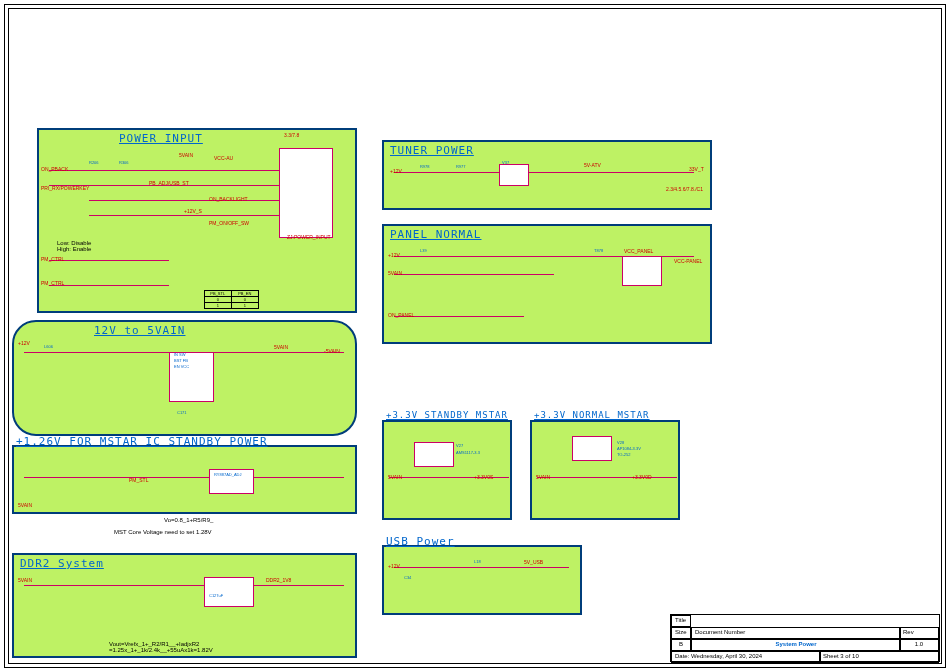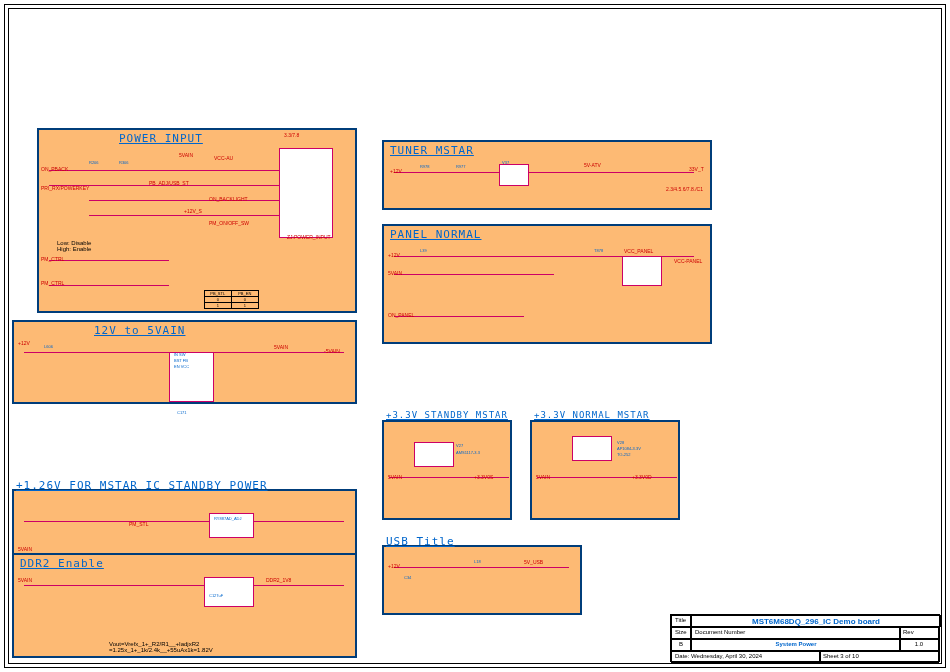--- a/index.html
+++ b/index.html
@@ -1,20 +1,20 @@
 <!DOCTYPE html>
 <html><head>
 <meta charset="utf-8">
 <style>
   * { box-sizing: border-box; margin: 0; padding: 0; }
   body { width: 950px; height: 672px; background: #fff; font-family: Arial, sans-serif; position: relative; overflow: hidden; }
   .sheet-border { position: absolute; border: 1px solid #000; }
   .outer-border { top: 4px; left: 4px; right: 4px; bottom: 4px; }
   .inner-border { top: 8px; left: 8px; right: 8px; bottom: 8px; }
-  .block { position: absolute; border: 2px solid #003d7a; background: #fdba74; }
+  .block { position: absolute; border: 2px solid #003d7a; background: #bef264; }
   .block-title { position: absolute; font-size: 11px; color: #0066cc; font-family: monospace; text-decoration: underline; letter-spacing: 1px; }
   .net-label { position: absolute; font-size: 5px; color: #cc0000; }
   .comp-label { position: absolute; font-size: 4px; color: #0066cc; }
   .text-note { position: absolute; font-size: 6px; color: #000; }
   .wire { position: absolute; background: #cc0066; }
   .wire-h { height: 1px; }
   .ic-box { position: absolute; border: 1px solid #cc0066; background: #fff; }
   .title-block { position: absolute; border: 1px solid #000; font-size: 6px; }
   .title-cell { border: 1px solid #000; padding: 1px 3px; position: absolute; }
 </style>
@@ -60,21 +60,21 @@
     </div>
     <div style="display:flex;">
       <div style="width:50%; border-right:1px solid #000; text-align:center;">1</div>
       <div style="width:50%; text-align:center;">1</div>
     </div>
   </div>
 </div>
 <div class="net-label" style="top:132px; left:284px;">3.3/7.8</div>
 
 <div class="block" style="top:140px; left:382px; width:330px; height:70px;">
-  <div class="block-title" style="top:2px; left:6px;">TUNER MSTAR</div>
+  <div class="block-title" style="top:2px; left:6px;">TUNER POWER</div>
   <div class="wire wire-h" style="top:30px; left:10px; width:300px;"></div>
   <div class="ic-box" style="top:22px; left:115px; width:30px; height:22px;"></div>
   <div class="net-label" style="top:26px; left:6px;">+12V</div>
   <div class="net-label" style="top:20px; left:200px;">5V-ATV</div>
   <div class="net-label" style="top:24px; left:305px;">33V_T</div>
   <div class="net-label" style="top:44px; left:282px;">2.3/4.5.6/7.8./C1</div>
   <div class="comp-label" style="top:22px; left:36px;">R978</div>
   <div class="comp-label" style="top:22px; left:72px;">R977</div>
   <div class="comp-label" style="top:18px; left:118px;">V37</div>
 </div>
@@ -87,45 +87,45 @@
   <div class="ic-box" style="top:30px; left:238px; width:40px; height:30px;"></div>
   <div class="net-label" style="top:26px; left:4px;">+12V</div>
   <div class="net-label" style="top:44px; left:4px;">5VAIN</div>
   <div class="net-label" style="top:86px; left:4px;">ON_PANEL</div>
   <div class="net-label" style="top:22px; left:240px;">VCC_PANEL</div>
   <div class="net-label" style="top:32px; left:290px;">VCC-PANEL</div>
   <div class="comp-label" style="top:22px; left:36px;">L39</div>
   <div class="comp-label" style="top:22px; left:210px;">T878</div>
 </div>
 
-<div class="block" style="top:320px; left:12px; width:345px; height:84px;">
+<div class="block" style="top:320px; left:12px; width:345px; height:116px;border-radius:24px;">
   <div class="block-title" style="top:2px; left:80px;">12V to 5VAIN</div>
   <div class="wire wire-h" style="top:30px; left:10px; width:320px;"></div>
   <div class="ic-box" style="top:30px; left:155px; width:45px; height:50px;"></div>
   <div class="net-label" style="top:18px; left:4px;">+12V</div>
   <div class="net-label" style="top:22px; left:260px;">5VAIN</div>
   <div class="net-label" style="top:26px; left:310px;">-5VAIN</div>
   <div class="comp-label" style="top:88px; left:163px;">C171</div>
   <div class="comp-label" style="top:22px; left:30px;">L606</div>
   <div class="comp-label" style="top:30px; left:160px; line-height:6px;">IN SW<br>BST FB<br>EN VCC</div>
 </div>
 
-<div class="block" style="top:445px; left:12px; width:345px; height:69px;margin-top:44px;">
+<div class="block" style="top:445px; left:12px; width:345px; height:69px;">
   <div class="block-title" style="top:-12px; left:2px;">+1.26V FOR MSTAR IC STANDBY POWER</div>
   <div class="wire wire-h" style="top:30px; left:10px; width:320px;"></div>
   <div class="ic-box" style="top:22px; left:195px; width:45px; height:25px;"></div>
   <div class="net-label" style="top:55px; left:4px;">5VAIN</div>
   <div class="net-label" style="top:30px; left:115px;">PM_STL</div>
   <div class="text-note" style="top:70px; left:150px;">Vo=0.8_1+R5/R9_</div>
   <div class="text-note" style="top:82px; left:100px;">MST Core Voltage need to set 1.28V</div>
   <div class="comp-label" style="top:25px; left:200px;">RY887AD_ADJ</div>
 </div>
 
 <div class="block" style="top:553px; left:12px; width:345px; height:105px;">
-  <div class="block-title" style="top:2px; left:6px;">DDR2 Enable</div>
+  <div class="block-title" style="top:2px; left:6px;">DDR2 System</div>
   <div class="wire wire-h" style="top:30px; left:10px; width:320px;"></div>
   <div class="ic-box" style="top:22px; left:190px; width:50px; height:30px;"></div>
   <div class="net-label" style="top:22px; left:4px;">5VAIN</div>
   <div class="net-label" style="top:22px; left:252px;">DDR2_1V8</div>
   <div class="text-note" style="top:86px; left:95px; white-space:pre;">Vout=Vrefx_1+_R2/R1__+IadjxR2
 =1.25x_1+_1k/2.4k__+55uAx1k=1.82V</div>
   <div class="comp-label" style="top:38px; left:195px;">C127uF</div>
 </div>
 
 <div class="block" style="top:420px; left:382px; width:130px; height:100px;">
@@ -143,31 +143,30 @@
   <div class="ic-box" style="top:14px; left:40px; width:40px; height:25px;"></div>
   <div class="wire wire-h" style="top:55px; left:5px; width:140px;"></div>
   <div class="net-label" style="top:52px; left:4px;">5VAIN</div>
   <div class="net-label" style="top:52px; left:100px;">+3.3V0D</div>
   <div class="comp-label" style="top:18px; left:85px;">V28</div>
   <div class="comp-label" style="top:24px; left:85px;">AP1084-3.3V</div>
   <div class="comp-label" style="top:30px; left:85px;">TO-252</div>
 </div>
 
 <div class="block" style="top:545px; left:382px; width:200px; height:70px;">
-  <div class="block-title" style="top:-12px; left:2px;">USB Title</div>
+  <div class="block-title" style="top:-12px; left:2px;">USB Power</div>
   <div class="wire wire-h" style="top:20px; left:10px; width:175px;"></div>
   <div class="net-label" style="top:16px; left:4px;">+12V</div>
   <div class="net-label" style="top:12px; left:140px;">5V_USB</div>
   <div class="comp-label" style="top:28px; left:20px;">C34</div>
   <div class="comp-label" style="top:12px; left:90px;">L18</div>
 </div>
 
 <div class="title-block" style="bottom:10px; right:10px; width:270px; height:48px;">
   <div class="title-cell" style="top:0; left:0; width:20px; height:12px;">Title</div>
-  <div class="title-cell" style="top:0; left:20px; width:250px; height:12px; text-align:center; font-weight:bold; color:#0066cc; font-size:8px;">MST6M68DQ_296_IC Demo board</div>
   <div class="title-cell" style="top:12px; left:0; width:20px; height:12px;">Size</div>
   <div class="title-cell" style="top:12px; left:20px; width:210px; height:12px;">Document Number</div>
   <div class="title-cell" style="top:12px; right:0; width:40px; height:12px;">Rev</div>
   <div class="title-cell" style="top:24px; left:0; width:20px; height:12px; text-align:center;">B</div>
   <div class="title-cell" style="top:24px; left:20px; width:210px; height:12px; text-align:center; color:#0066cc; font-weight:bold;">System Power</div>
   <div class="title-cell" style="top:24px; right:0; width:40px; height:12px; text-align:center;">1.0</div>
   <div class="title-cell" style="top:36px; left:0; width:150px; height:12px;">Date: <span>Wednesday, April 30, 2024</span></div>
   <div class="title-cell" style="top:36px; right:0; width:120px; height:12px;">Sheet <span>3</span> of <span>10</span></div>
 </div>
 

